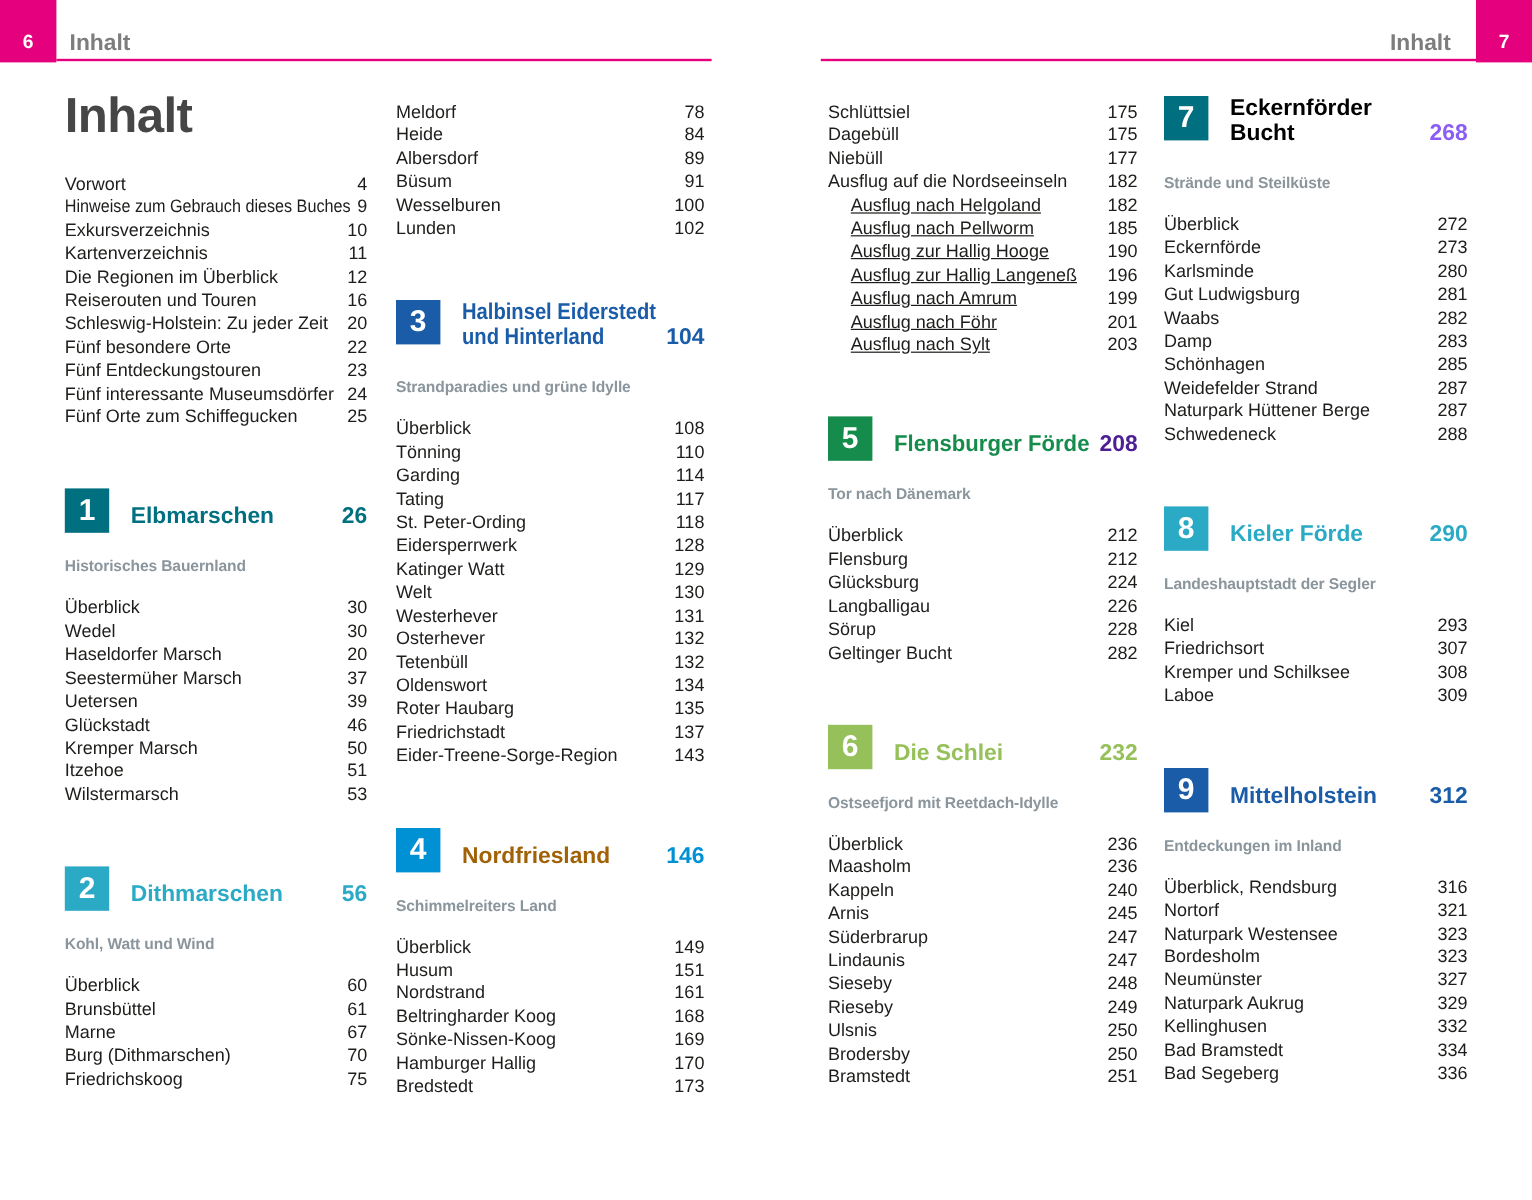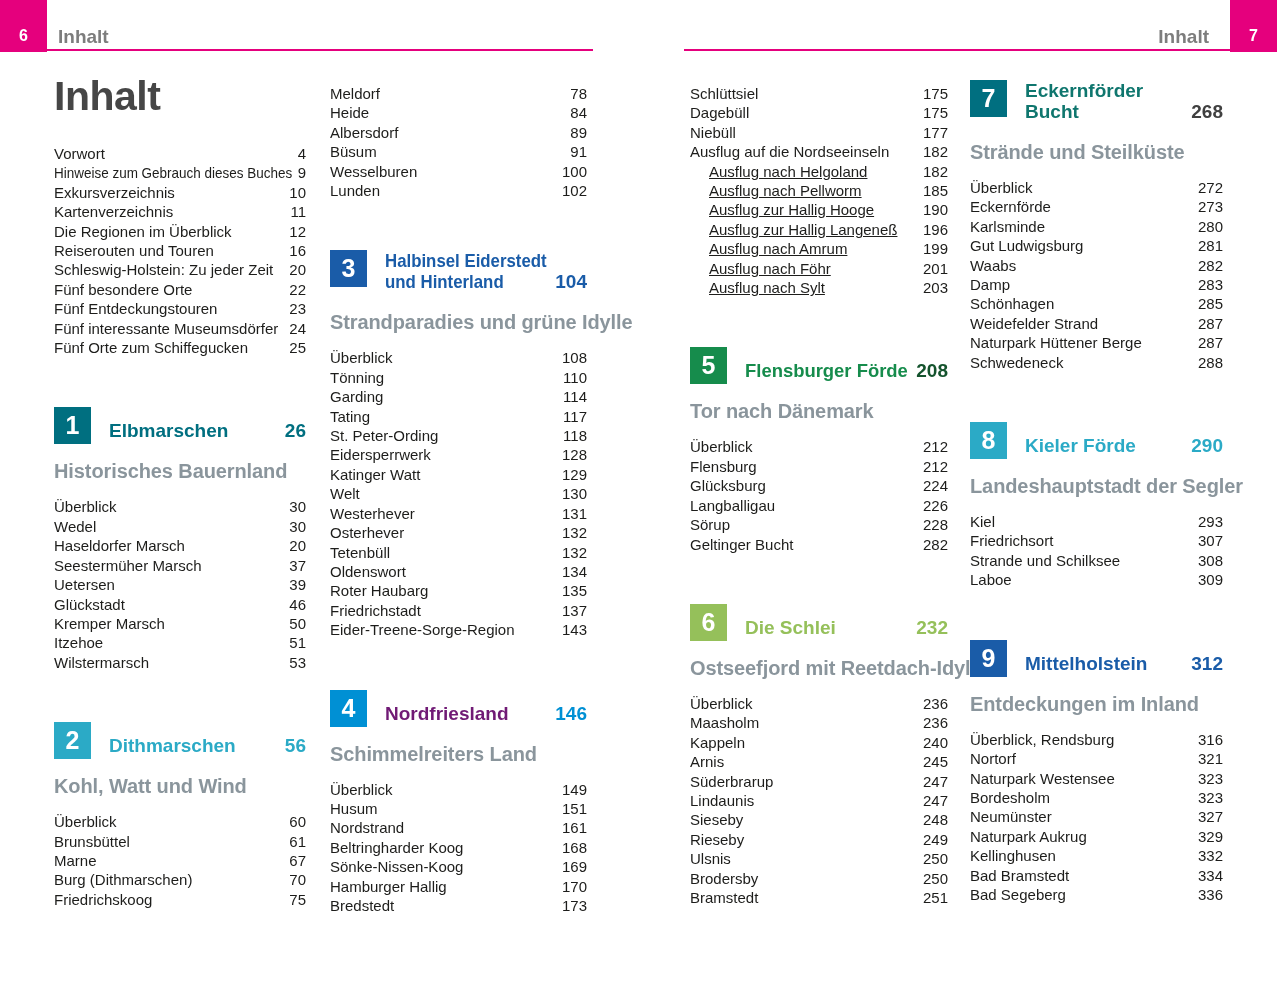--- a/index.html
+++ b/index.html
@@ -48,21 +48,21 @@
   .section-head{display:flex;margin-top:0;}
   .toc-list + .section-head{margin-top:50px;}
   .badge{
     width:37px;height:37px;flex:0 0 37px;align-self:flex-start;color:#fff;font-weight:bold;font-size:25px;
     display:flex;align-items:center;justify-content:center;
   }
   .sec-body{flex:1;min-width:0;display:flex;align-items:flex-end;margin-left:18px;padding-bottom:3px;}
   .sec-title{flex:1;min-width:0;font-weight:bold;font-size:19px;line-height:21px;white-space:nowrap;}
   .sec-page{flex:none;font-weight:bold;font-size:19px;line-height:21px;margin-left:8px;text-align:right;}
   .sec-sub{
-    font-weight:bold;font-size:20px;line-height:21px;color:#8a959c;margin-top:17px;
+    font-weight:bold;font-size:13px;line-height:21px;color:#8a959c;margin-top:17px;
     white-space:nowrap;letter-spacing:-0.1px;
   }
   .sec-sub + .toc-list{margin-top:15px;}
 </style>
 </head>
 <body>
 
 <div class="spread">
   <div class="page-corner corner-left">6</div>
   <div class="header-label label-left">Inhalt</div>
@@ -290,21 +290,21 @@
           <span class="toc-page">137</span>
         </li>
         <li class="toc-row">
           <span class="toc-label">Eider-Treene-Sorge-Region</span>
           <span class="toc-page">143</span>
         </li>
       </ul>
       <div class="section-head">
         <div class="badge" style="background: rgb(0, 144, 212);">4</div>
         <div class="sec-body">
-          <div class="sec-title" style="color: #701a75;">Nordfriesland</div>
+          <div class="sec-title" style="color: #a16207;">Nordfriesland</div>
           <div class="sec-page" style="color: rgb(0, 144, 212);">146</div>
         </div>
       </div>
       <div class="sec-sub">Schimmelreiters Land</div>
       <ul class="toc-list">
         <li class="toc-row">
           <span class="toc-label">Überblick</span>
           <span class="toc-page">149</span>
         </li>
         <li class="toc-row">
@@ -377,21 +377,21 @@
         </li>
         <li class="toc-row indent">
           <span class="toc-label">Ausflug nach Sylt</span>
           <span class="toc-page">203</span>
         </li>
       </ul>
       <div class="section-head">
         <div class="badge" style="background: rgb(22, 140, 76);">5</div>
         <div class="sec-body">
           <div class="sec-title" style="color: rgb(22, 140, 76); transform-origin: left bottom; transform: scaleX(0.970238);">Flensburger Förde</div>
-          <div class="sec-page" style="color: #14532d;">208</div>
+          <div class="sec-page" style="color: #4c1d95;">208</div>
         </div>
       </div>
       <div class="sec-sub">Tor nach Dänemark</div>
       <ul class="toc-list">
         <li class="toc-row">
           <span class="toc-label">Überblick</span>
           <span class="toc-page">212</span>
         </li>
         <li class="toc-row">
           <span class="toc-label">Flensburg</span>
@@ -466,22 +466,22 @@
         <li class="toc-row">
           <span class="toc-label">Bramstedt</span>
           <span class="toc-page">251</span>
         </li>
       </ul>
     </div>
   <div class="col" id="col4">
       <div class="section-head">
         <div class="badge" style="background: rgb(0, 111, 128);">7</div>
         <div class="sec-body">
-          <div class="sec-title" style="color: #0f766e;">Eckernförder<br>Bucht</div>
-          <div class="sec-page" style="color: #404040; margin-left: 36px;">268</div>
+          <div class="sec-title" style="color: #000000;">Eckernförder<br>Bucht</div>
+          <div class="sec-page" style="color: #8b5cf6; margin-left: 36px;">268</div>
         </div>
       </div>
       <div class="sec-sub">Strände und Steilküste</div>
       <ul class="toc-list">
         <li class="toc-row">
           <span class="toc-label">Überblick</span>
           <span class="toc-page">272</span>
         </li>
         <li class="toc-row">
           <span class="toc-label">Eckernförde</span>
@@ -531,21 +531,21 @@
       <ul class="toc-list">
         <li class="toc-row">
           <span class="toc-label">Kiel</span>
           <span class="toc-page">293</span>
         </li>
         <li class="toc-row">
           <span class="toc-label">Friedrichsort</span>
           <span class="toc-page">307</span>
         </li>
         <li class="toc-row">
-          <span class="toc-label">Strande und Schilksee</span>
+          <span class="toc-label">Kremper und Schilksee</span>
           <span class="toc-page">308</span>
         </li>
         <li class="toc-row">
           <span class="toc-label">Laboe</span>
           <span class="toc-page">309</span>
         </li>
       </ul>
       <div class="section-head">
         <div class="badge" style="background: rgb(26, 92, 168);">9</div>
         <div class="sec-body">

